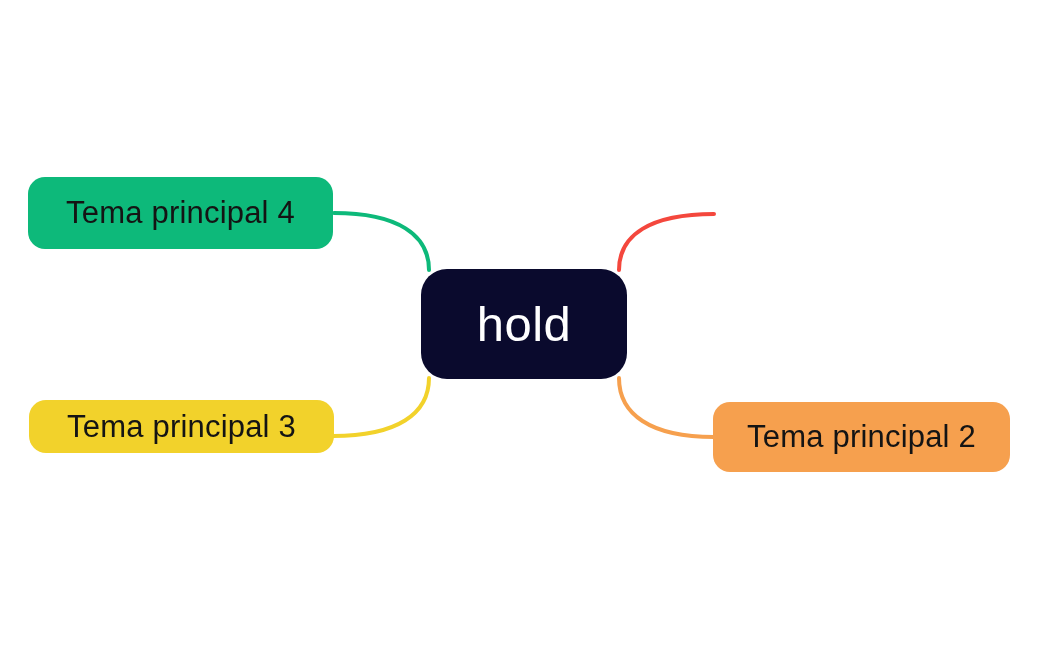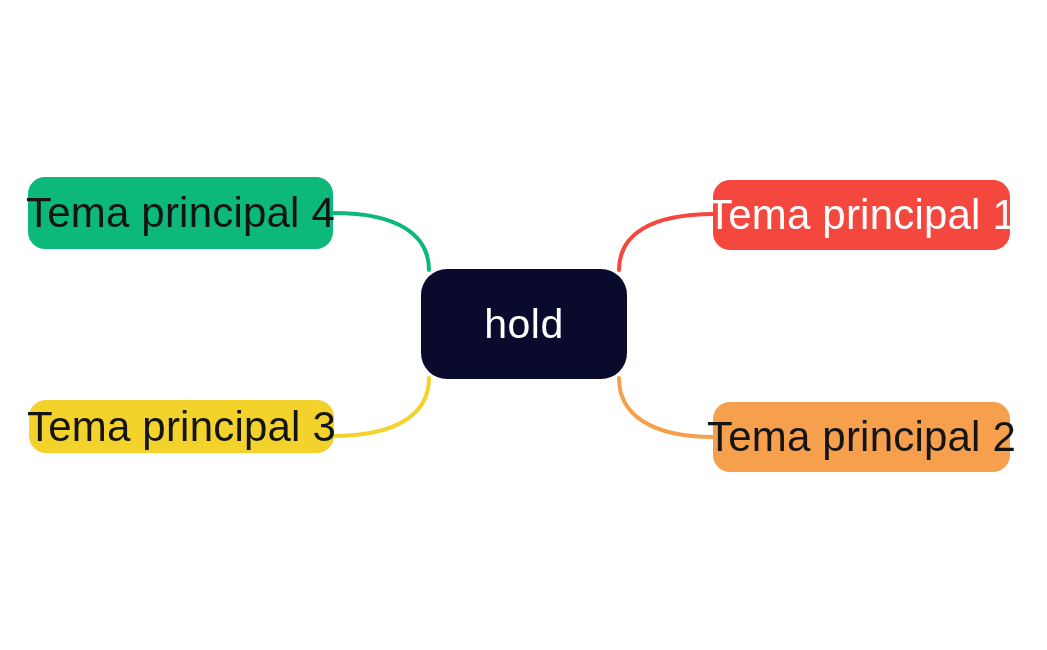--- a/index.html
+++ b/index.html
@@ -35,27 +35,27 @@
     box-sizing: border-box;
     cursor: pointer;
     user-select: none;
   }
   .central {
     left: 421px;
     top: 269px;
     width: 206px;
     height: 110px;
     border-radius: 26px;
-    font-size: 41px;
+    font-size: 49px;
     font-weight: 500;
     letter-spacing: 0.5px;
   }
   .branch {
     border-radius: 17px;
-    font-size: 42px;
+    font-size: 31px;
     font-weight: 500;
     letter-spacing: 0.2px;
     white-space: nowrap;
   }
   .b1 { left: 713px; top: 180px; width: 297px; height: 70px; }
   .b2 { left: 713px; top: 402px; width: 297px; height: 70px; align-items: center; }
   .b3 { left: 29px;  top: 400px; width: 305px; height: 53px; }
   .b4 { left: 28px;  top: 177px; width: 305px; height: 72px; }
 </style>
 </head>
@@ -67,23 +67,20 @@
     <path class="edge" d="M 619 270 C 619 235, 650 214, 714 214" stroke="#f4473d"></path>
     <path class="edge" d="M 619 378 C 619 414, 650 437, 714 437" stroke="#f6a04e"></path>
     <path class="edge" d="M 333 436 C 397 436, 429 414, 429 378" stroke="#f2d22b"></path>
     <path class="edge" d="M 334 213 C 398 213, 429 235, 429 270" stroke="#0db97a"></path>
   </svg>
 
   <div class="node central" style="background-color: rgb(10, 10, 45); color: rgb(255, 255, 255);">
     <span>hold</span>
   </div>
 
-  <div class="node branch b1" style="background-color: rgb(244, 71, 61); color: rgb(255, 255, 255);">
-    <span>Tema principal 1</span>
-  </div>
 
   <div class="node branch b2" style="background-color: rgb(246, 160, 78); color: rgb(20, 20, 20);">
     <span>Tema principal 2</span>
   </div>
 
   <div class="node branch b3" style="background-color: rgb(242, 210, 43); color: rgb(20, 20, 20);">
     <span>Tema principal 3</span>
   </div>
 
   <div class="node branch b4" style="background-color: rgb(13, 185, 122); color: rgb(20, 20, 20);">

